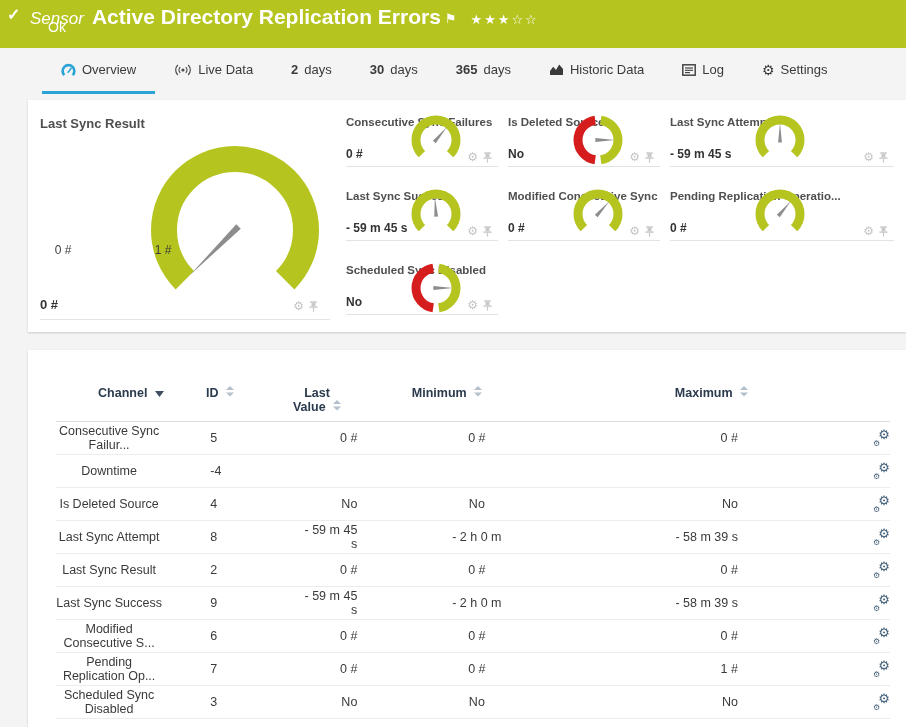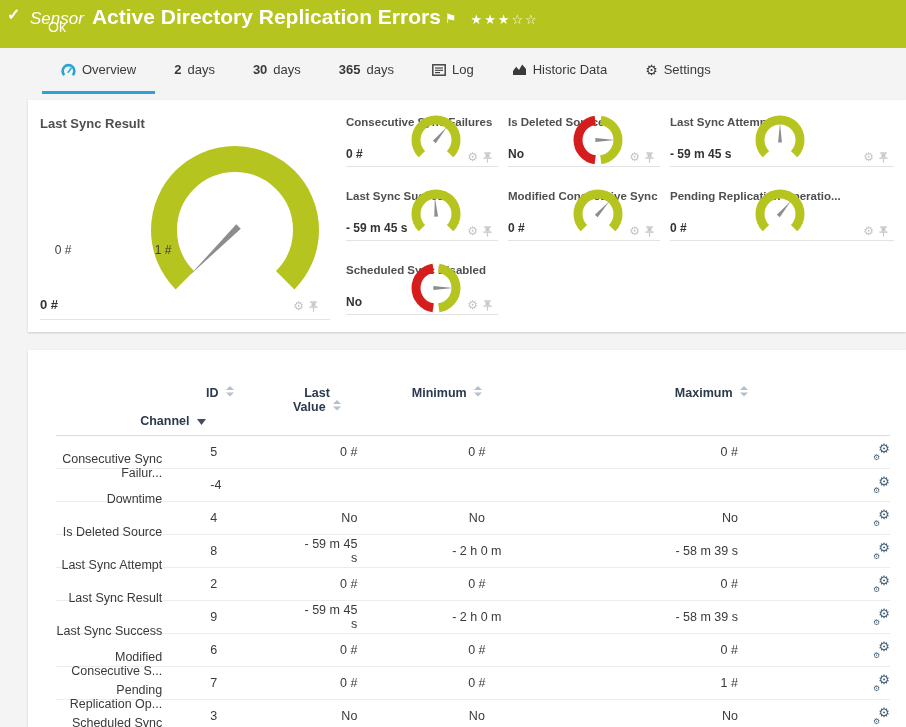--- a/index.html
+++ b/index.html
@@ -45,21 +45,21 @@
   .gcell { position:relative; border-bottom:1px solid #e3e3e3; padding-top:4px; }
   .gcell-title { font-size:11.5px; font-weight:bold; color:#4f4f4f; white-space:nowrap; overflow:hidden; }
   .gwrap { position:absolute; left:64px; top:2px; width:52px; height:52px; }
   .gcell:nth-child(3n) .gwrap { left:84px; }
   .gcell-value { position:absolute; left:0; bottom:5px; font-size:12px; font-weight:bold; color:#333; }
   .gcell .cell-icons { right:6px; bottom:3px; }
   
   #tablePanel { margin-top:18px; padding:36px 16px 20px 28px; height:500px; }
   .thead { display:flex; align-items:flex-start; font-size:12.5px; font-weight:bold; color:#2c3a4e; padding-bottom:7px; border-bottom:1px solid #dcdcdc; }
   .tr { display:flex; align-items:center; height:33px; border-bottom:1px solid #ececec; font-size:12.5px; color:#3a3a3a;gap:48px; }
-  .col-channel { width:150px; text-align:right;margin-top:28px; }
+  .col-channel { width:150px; text-align:center; }
   .col-id { width:60px; text-align:left; }
   .col-last { width:80px; text-align:right; }
   .col-min { width:202px; text-align:center; }
   .col-max { width:200px; text-align:right; }
   .col-icons { flex:1; display:flex; padding-left:88px; }
   .th { cursor:pointer; }
   .th .hdr-inner { display:inline-block; }
   .th.col-last .hdr-inner { width:58px; text-align:center; }
   .sort-ic { display:inline-block; margin-left:4px; position:relative; top:0px; }
   
@@ -87,54 +87,67 @@
     <span class="tab-icon">
         <svg width="15" height="14" viewBox="0 0 16 15">
           <path d="M3.5 13 A6.3 6.3 0 1 1 12.5 13" fill="none" stroke="#2aa4d6" stroke-width="2.8"></path>
           <line x1="7.2" y1="10.5" x2="11.2" y2="5.2" stroke="#2aa4d6" stroke-width="1.7"></line>
         </svg>
       </span>
 
     <span class="tab-label">Overview</span>
   </div>
     <div class="tab">
+    <span class="tab-icon">
+        <svg width="18" height="12" viewBox="0 0 18 12">
+          <circle cx="9" cy="6" r="1.6" fill="#4a4a4a"></circle>
+          <path d="M6.2 3.2 A4 4 0 0 0 6.2 8.8" fill="none" stroke="#4a4a4a" stroke-width="1.2"></path>
+          <path d="M11.8 3.2 A4 4 0 0 1 11.8 8.8" fill="none" stroke="#4a4a4a" stroke-width="1.2"></path>
+          <path d="M3.8 1 A7 7 0 0 0 3.8 11" fill="none" stroke="#4a4a4a" stroke-width="1.2"></path>
+          <path d="M14.2 1 A7 7 0 0 1 14.2 11" fill="none" stroke="#4a4a4a" stroke-width="1.2"></path>
+        </svg>
+      </span>
+
+    <span class="tab-label">Live Data</span>
+  </div>
+    <div class="tab">
 
     <span class="tab-num">2</span>
     <span class="tab-label">days</span>
   </div>
     <div class="tab">
 
     <span class="tab-num">30</span>
     <span class="tab-label">days</span>
   </div>
     <div class="tab">
 
     <span class="tab-num">365</span>
     <span class="tab-label">days</span>
+  </div>
+    <div class="tab">
+    <span class="tab-icon">
+        <svg width="15" height="13" viewBox="0 0 15 13">
+          <path d="M1 12 L1 8 4.2 3.8 7 7 10.2 1.4 14 6 14 12 Z" fill="#3a3a3a"></path>
+        </svg>
+      </span>
+
+    <span class="tab-label">Historic Data</span>
   </div>
     <div class="tab">
     <span class="tab-icon">
         <svg width="14" height="12" viewBox="0 0 14 12">
           <rect x="0.8" y="0.8" width="12.4" height="10.4" fill="none" stroke="#3a3a3a" stroke-width="1.4"></rect>
           <line x1="3" y1="4" x2="11" y2="4" stroke="#3a3a3a" stroke-width="1.1"></line>
           <line x1="3" y1="6.3" x2="11" y2="6.3" stroke="#3a3a3a" stroke-width="1.1"></line>
           <line x1="3" y1="8.6" x2="8" y2="8.6" stroke="#3a3a3a" stroke-width="1.1"></line>
         </svg>
       </span>
 
     <span class="tab-label">Log</span>
-  </div>
-    <div class="tab">
-    <span class="tab-icon">
-        <svg width="15" height="13" viewBox="0 0 15 13">
-          <path d="M1 12 L1 8 4.2 3.8 7 7 10.2 1.4 14 6 14 12 Z" fill="#3a3a3a"></path>
-        </svg>
-      </span>
-
-    <span class="tab-label">Historic Data</span>
   </div>
     <div class="tab">
     <span class="tab-icon">
         <span class="glyph">⚙</span>
       </span>
 
     <span class="tab-label">Settings</span>
   </div>
   </div>
 

